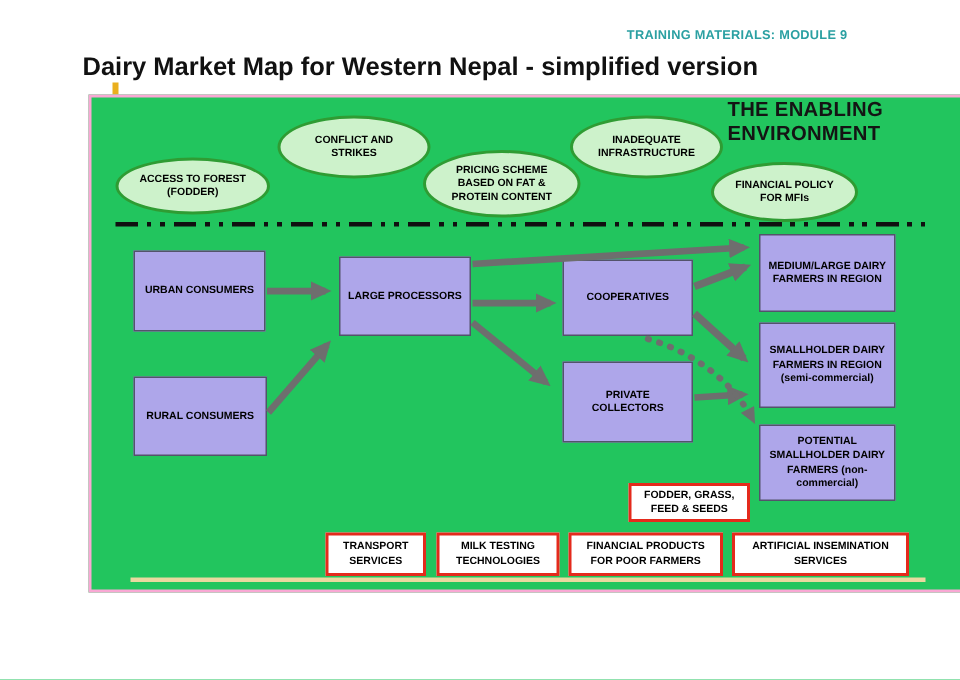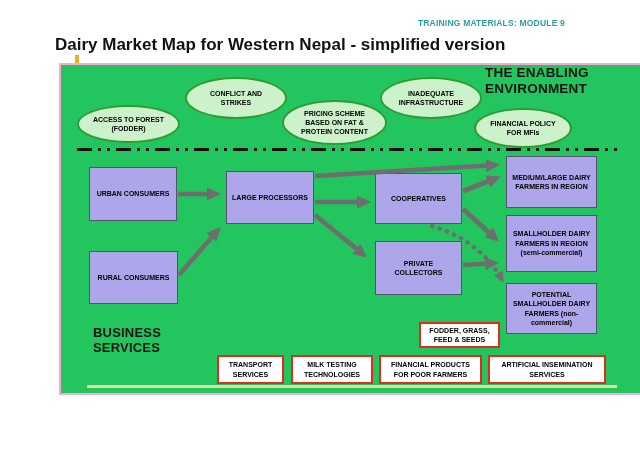--- a/index.html
+++ b/index.html
@@ -93,21 +93,20 @@
 
   <div class="pbox" style="left:28px; top:102px; width:88px; height:54px;">URBAN CONSUMERS</div>
   <div class="pbox" style="left:28px; top:186px; width:89px; height:53px;">RURAL CONSUMERS</div>
   <div class="pbox" style="left:165px; top:106px; width:88px; height:53px;">LARGE PROCESSORS</div>
   <div class="pbox" style="left:314px; top:108px; width:87px; height:51px;">COOPERATIVES</div>
   <div class="pbox" style="left:314px; top:176px; width:87px; height:54px;">PRIVATE COLLECTORS</div>
   <div class="pbox" style="left:445px; top:91px; width:91px; height:52px;">MEDIUM/LARGE DAIRY FARMERS IN REGION</div>
   <div class="pbox" style="left:445px; top:150px; width:91px; height:57px;">SMALLHOLDER DAIRY FARMERS IN REGION (semi-commercial)</div>
   <div class="pbox" style="left:445px; top:218px; width:91px; height:51px;">POTENTIAL SMALLHOLDER DAIRY FARMERS (non-commercial)</div>
 
-  <div class="business">BUSINESS SERVICES</div>
 
   <div class="tan-line"></div>
 
   <div class="rbox" style="left:358px; top:257px; width:81px; height:26px;">FODDER, GRASS, FEED &amp; SEEDS</div>
   <div class="rbox" style="left:156px; top:290px; width:67px; height:29px;">TRANSPORT SERVICES</div>
   <div class="rbox" style="left:230px; top:290px; width:82px; height:29px;">MILK TESTING TECHNOLOGIES</div>
   <div class="rbox" style="left:318px; top:290px; width:103px; height:29px;">FINANCIAL PRODUCTS FOR POOR FARMERS</div>
   <div class="rbox" style="left:427px; top:290px; width:118px; height:29px;">ARTIFICIAL INSEMINATION SERVICES</div>
 
   <svg class="arrows" viewBox="0 0 562 328">

